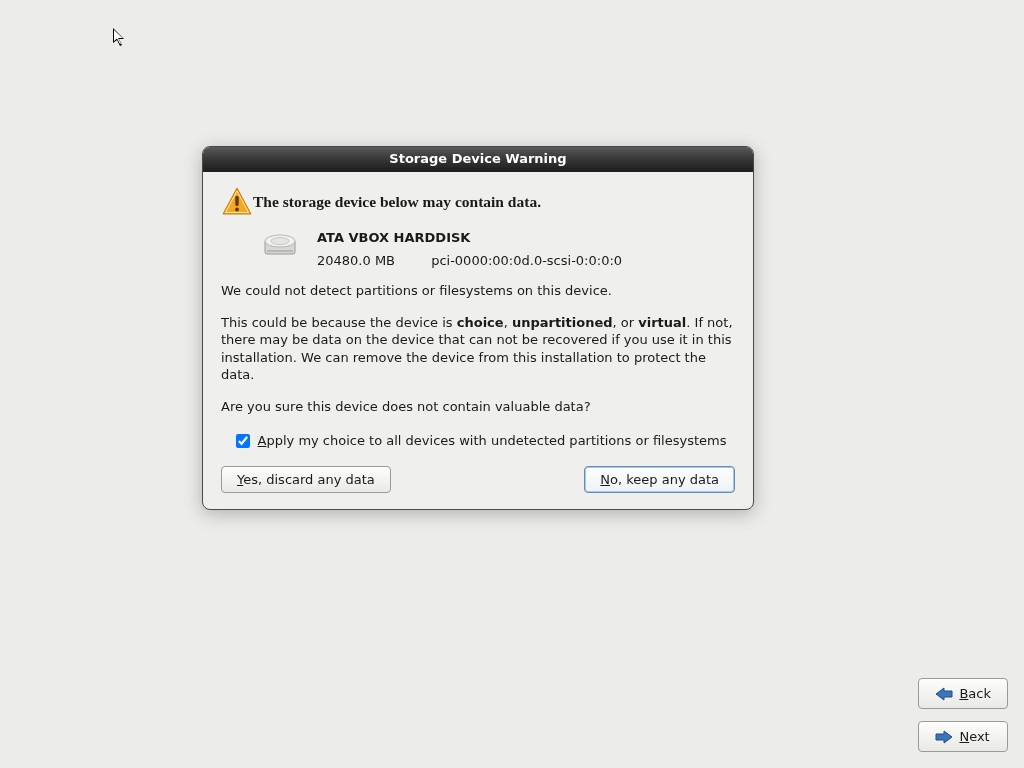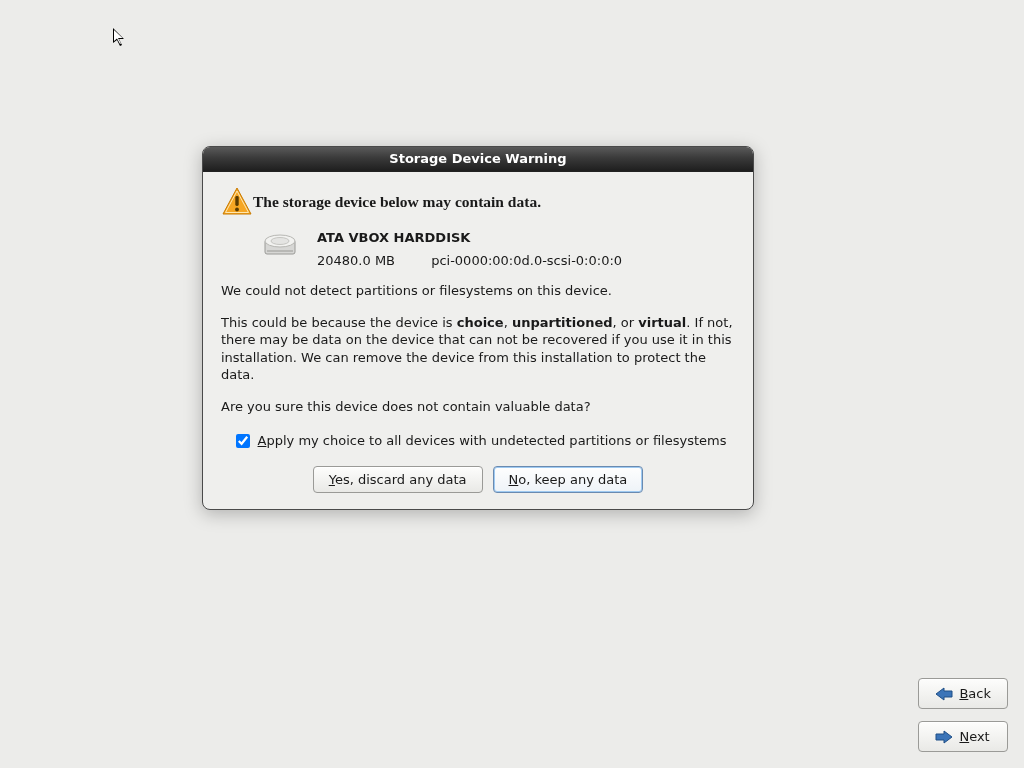--- a/index.html
+++ b/index.html
@@ -91,21 +91,21 @@
       margin: 18px 0 18px 6px;
       justify-content: center;
     }
     .check-row input[type=checkbox] {
       width: 14px;
       height: 14px;
     }
     .check-row label u { text-decoration: underline; }
     .dialog-buttons {
       display: flex;
-      justify-content: center;
+      justify-content: space-between;
       gap: 10px;
       margin-top: 6px;
     }
     button.gtk {
       font: inherit;
       font-size: 13px;
       padding: 5px 15px;
       border: 1px solid #9a9a97;
       border-radius: 4px;
       background: linear-gradient(to bottom, #fdfdfc, #e9e9e6);

